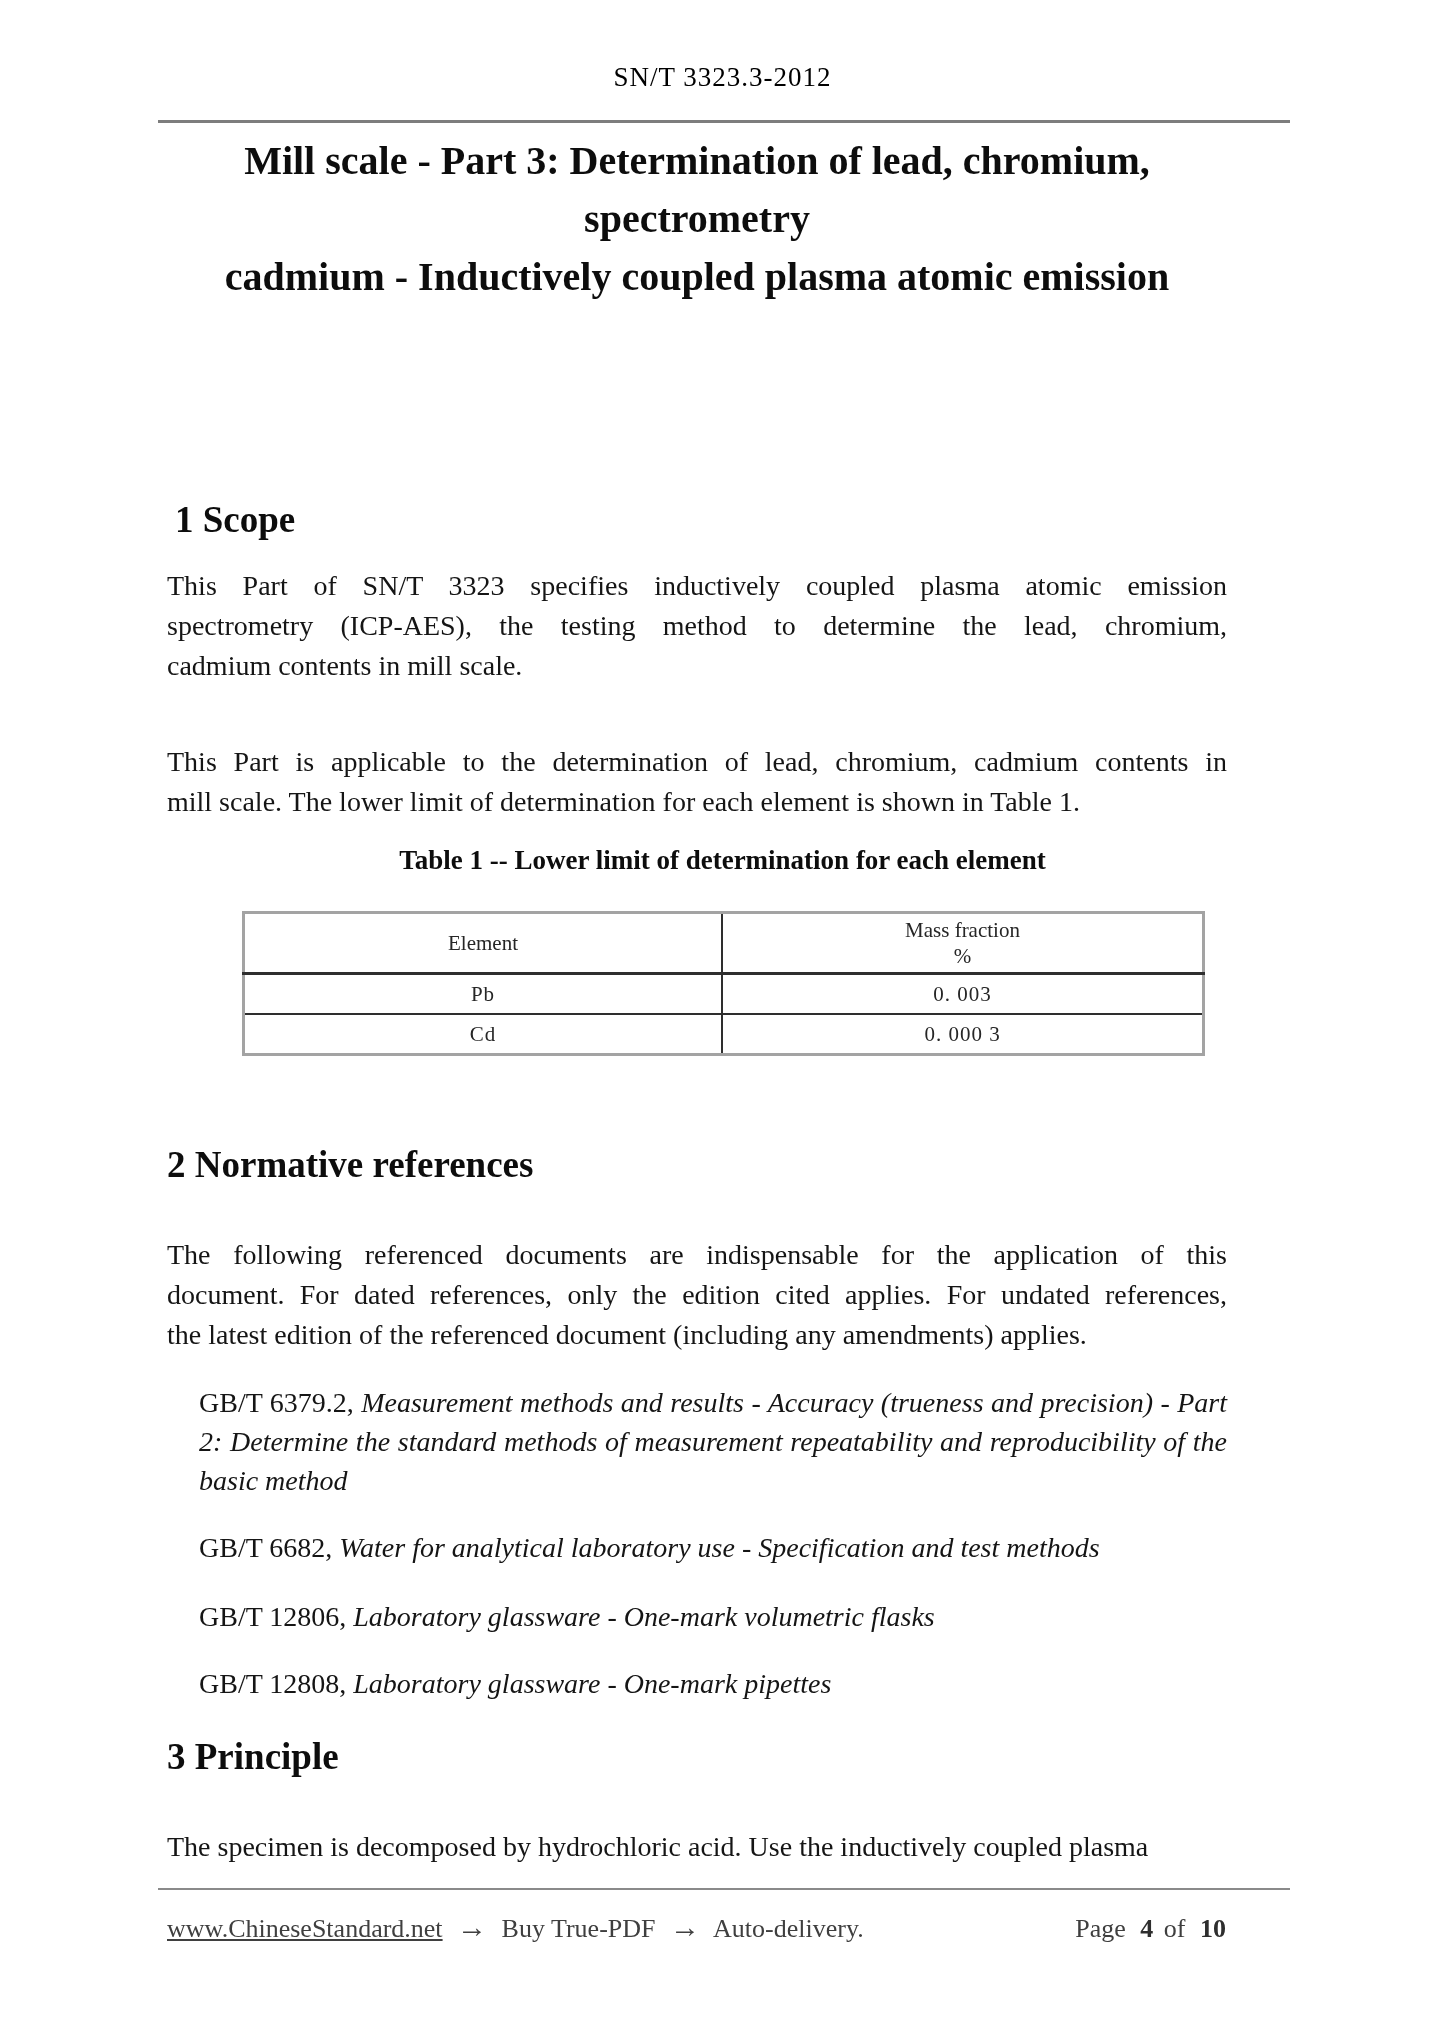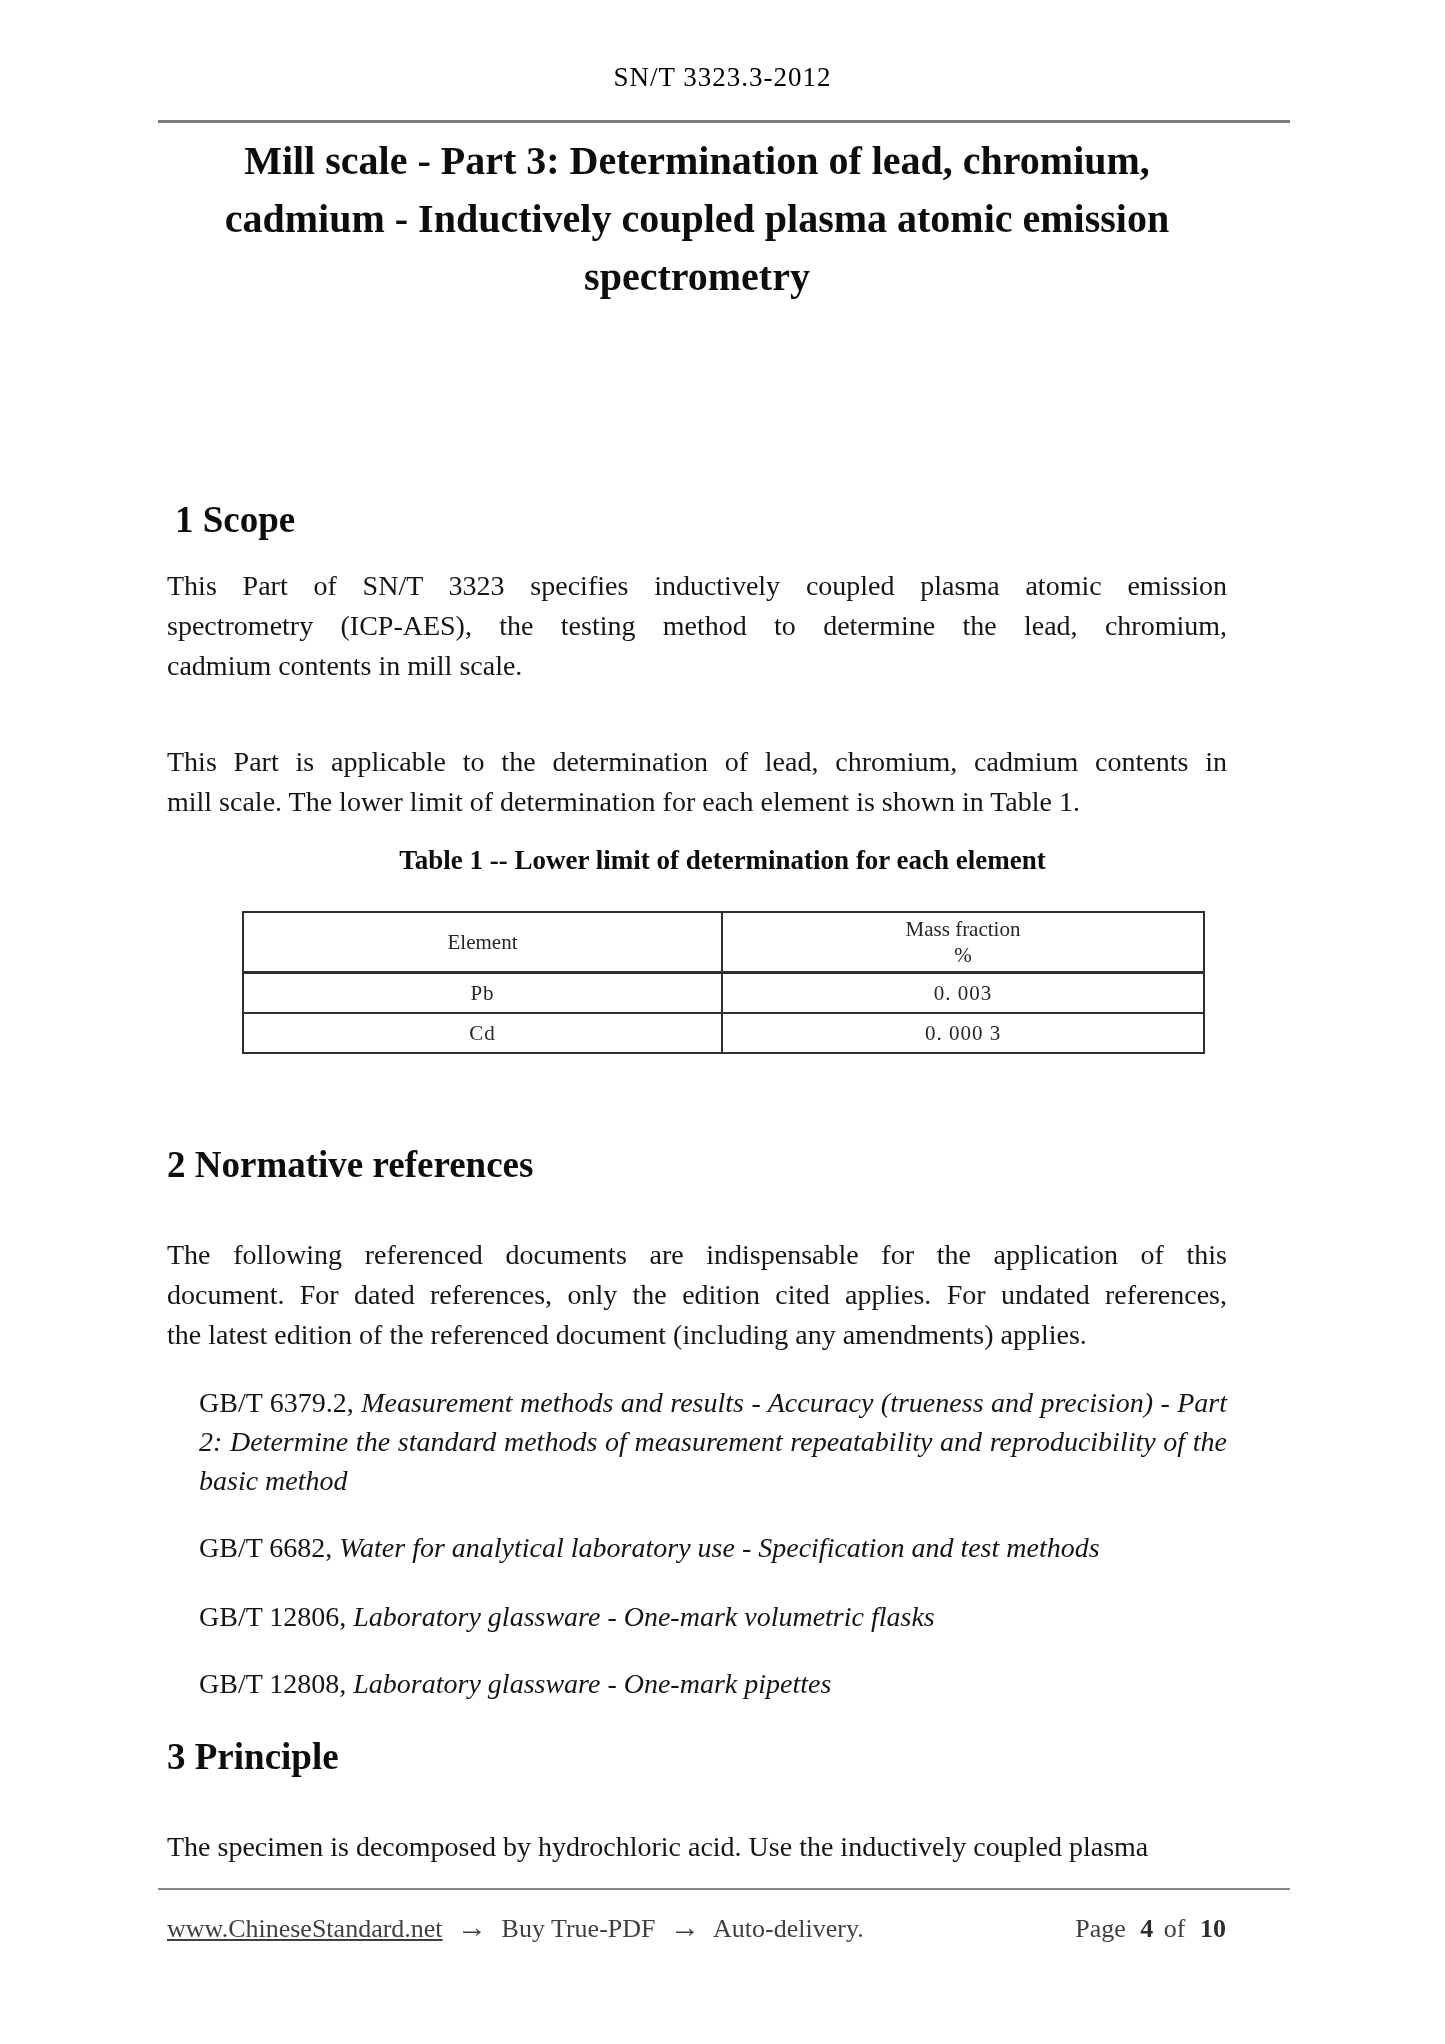--- a/index.html
+++ b/index.html
@@ -61,21 +61,21 @@
   .t1-wrap { position: absolute; top: 911px; left: 242px; }
   table.t1 {
     border-collapse: collapse; width: 963px;
     font-size: 21px; color: #262626;
   }
   table.t1 th, table.t1 td {
     border: 2px solid #2e2e2e;
     text-align: center; vertical-align: middle;
     font-weight: normal; padding: 0;
   }
-  table.t1 { border: 1px solid #a3a3a3; }
+  table.t1 { border: 3px solid #a3a3a3; }
   table.t1 thead th { height: 58px; border-bottom: 3px solid #2e2e2e; }
   table.t1 tbody td { height: 38px; letter-spacing: 1px; }
   .mf-line { line-height: 26px; }
 
   
   .footer-rule {
     position: absolute; top: 1888px; left: 158px; width: 1132px; height: 2px;
     background: #8a8a8a;
   }
   .footer {
@@ -105,22 +105,22 @@
 </head>
 <body>
 
 <div class="page">
 
   <div class="doc-number">SN/T 3323.3-2012</div>
   <div class="header-rule"></div>
 
   <div class="doc-title">
     <div>Mill scale - Part 3: Determination of lead, chromium,</div>
+    <div>spectrometry</div>
     <div>cadmium - Inductively coupled plasma atomic emission</div>
-    <div>spectrometry</div>
   </div>
 
   <div class="sec-heading h-scope">1 Scope</div>
 
   <div class="para p-scope1">
     <div class="jline">This Part of SN/T 3323 specifies inductively coupled plasma atomic emission</div>
     <div class="jline">spectrometry (ICP-AES), the testing method to determine the lead, chromium,</div>
     <div class="lline">cadmium contents in mill scale.</div>
   </div>
 

